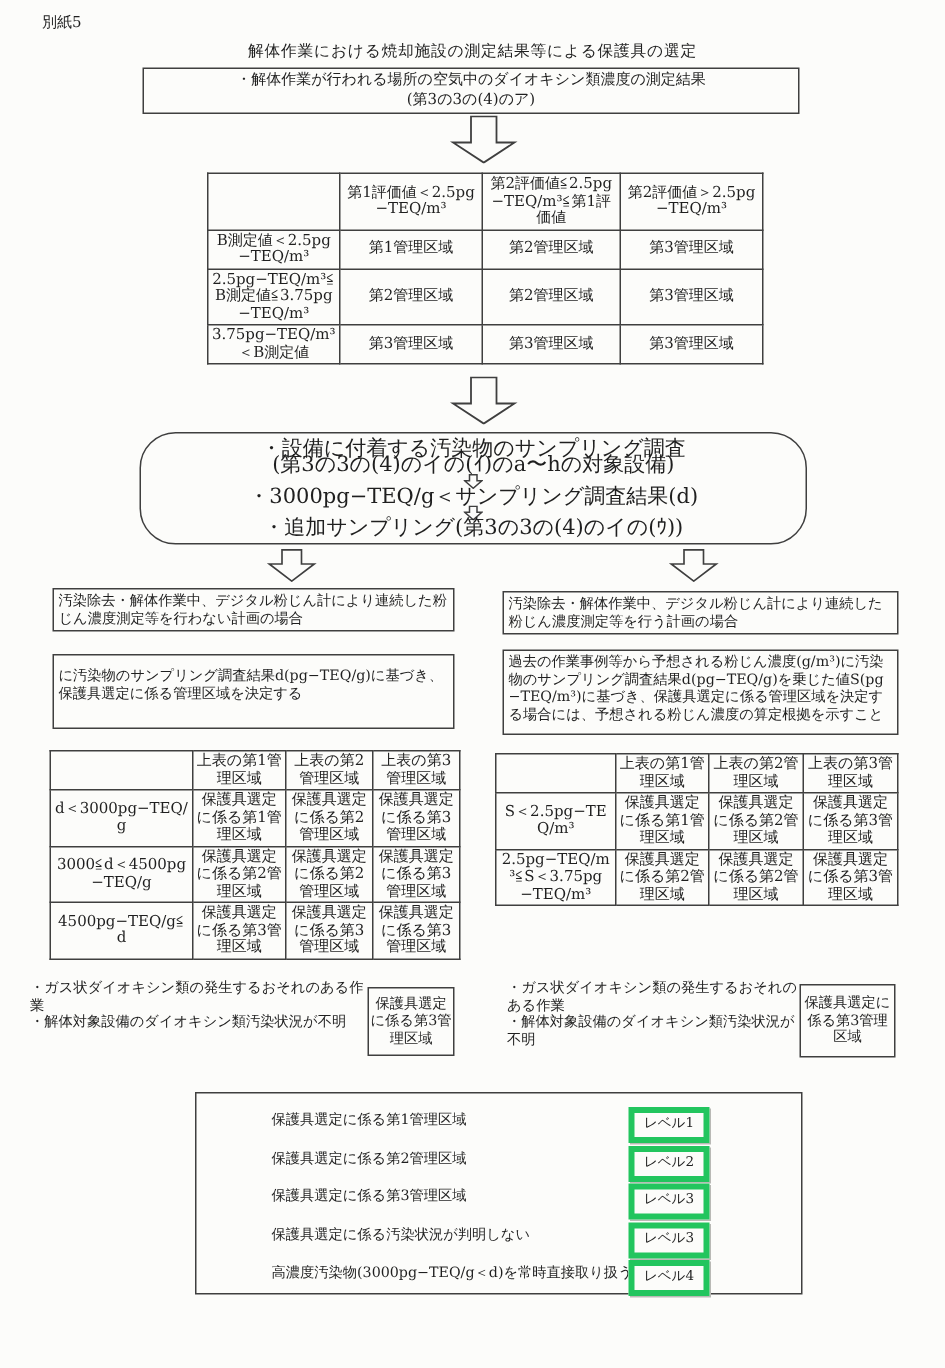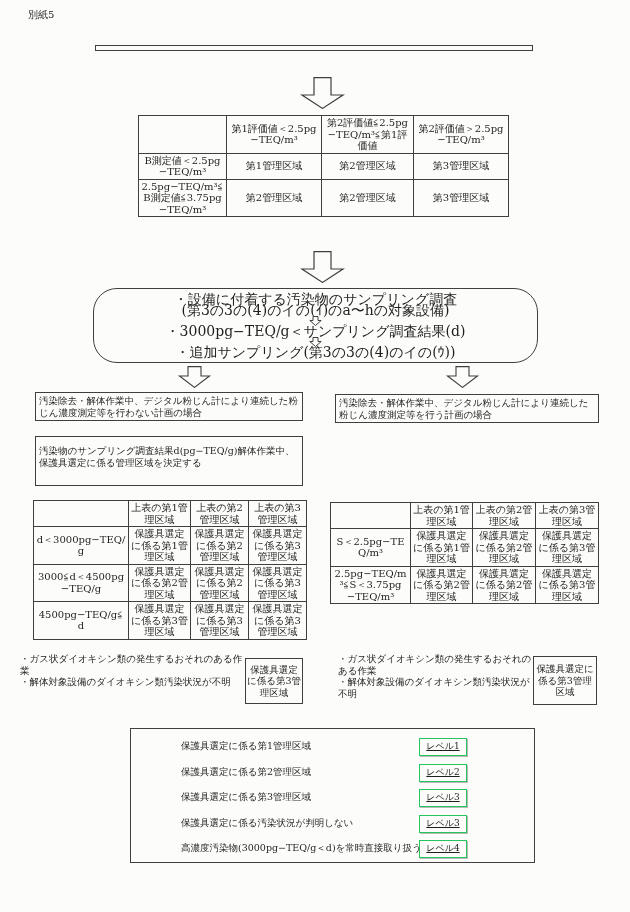--- a/index.html
+++ b/index.html
@@ -20,32 +20,35 @@
   .midbox { display:flex; flex-direction:column; align-items:center; justify-content:center;
             font-size:14px; line-height:11px;border-radius:24px; }
   .midbox .ln { white-space:nowrap; }
   .txtbox { font-size:9.5px; line-height:11.5px; padding:2px 3px; word-break:break-all; }
   .note   { font-size:9.5px; line-height:11.5px; word-break:break-all; }
   .resbox { display:flex; align-items:center; justify-content:center; text-align:center;
             font-size:9.5px; line-height:11.5px; padding:1px; word-break:break-all; }
   .legend-row { position:absolute; left:0; width:100%; height:18px; }
   .legend-label { position:absolute; left:50px; top:2px; font-size:9.5px; white-space:nowrap; }
   .level-box { position:absolute; left:288px; top:0; width:46px; height:16px;
-               border:1px solid #22c55e; box-shadow:1px 1px 0 #b9b9b5;
-               text-align:center; font-size:9px; line-height:15px; background:#fcfcfa;text-decoration:underline; }
+               border:4px solid #22c55e; box-shadow:1px 1px 0 #b9b9b5;
+               text-align:center; font-size:9px; line-height:15px; background:#fcfcfa; }
   svg.arrow { display:block; }
 </style>
 </head>
 <body>
 
 <div class="page">
 
   <div class="abs attach" style="left:28px;top:8px">別紙5</div>
+  <div class="abs title" style="left:0;top:27px">解体作業における焼却施設の測定結果等による保護具の選定</div>
 
   <div class="abs bx topbox" style="left:95px;top:45px;width:438px">
+    <div>・解体作業が行われる場所の空気中のダイオキシン類濃度の測定結果</div>
+    <div>(第3の3の(4)のア)</div>
   </div>
 
   <div class="abs" style="left:298px;top:77px">
     <svg class="arrow" width="49" height="32" viewBox="0 0 49 32">
         <path d="M16 .6 H33 V18 H45 L24.5 31.4 L4 18 H16 Z" fill="#fcfcfa" stroke="#3f3f3f" stroke-width="1.2"></path>
       </svg>
   </div>
 
   <table class="tbl" style="left:138px;top:115px;width:370px">
     <colgroup>
@@ -66,20 +69,26 @@
         <td>第1管理区域</td>
         <td>第2管理区域</td>
         <td>第3管理区域</td>
       </tr>
       <tr>
         <td>2.5pg−TEQ/m³≦B測定値≦3.75pg−TEQ/m³</td>
         <td>第2管理区域</td>
         <td>第2管理区域</td>
         <td>第3管理区域</td>
       </tr>
+      <tr>
+        <td>3.75pg−TEQ/m³＜B測定値</td>
+        <td>第3管理区域</td>
+        <td>第3管理区域</td>
+        <td>第3管理区域</td>
+      </tr>
     </tbody>
   </table>
 
   <div class="abs" style="left:298px;top:251px">
     <svg class="arrow" width="49" height="32" viewBox="0 0 49 32">
         <path d="M16 .6 H33 V18 H45 L24.5 31.4 L4 18 H16 Z" fill="#fcfcfa" stroke="#3f3f3f" stroke-width="1.2"></path>
       </svg>
   </div>
 
   <div class="abs bx midbox" style="left:93px;top:288px;width:445px;height:75px">
@@ -104,21 +113,21 @@
         <path d="M11 .6 H24 V10 H32.5 L17.5 21.4 L2.5 10 H11 Z" fill="#fcfcfa" stroke="#3f3f3f" stroke-width="1.1"></path>
       </svg>
   </div>
   <div class="abs" style="left:445px;top:366px">
     <svg class="arrow" width="35" height="22" viewBox="0 0 35 22">
         <path d="M11 .6 H24 V10 H32.5 L17.5 21.4 L2.5 10 H11 Z" fill="#fcfcfa" stroke="#3f3f3f" stroke-width="1.1"></path>
       </svg>
   </div>
 
   <div class="abs bx txtbox" style="left:35px;top:392px;width:268px">汚染除去・解体作業中、デジタル粉じん計により連続した粉じん濃度測定等を行わない計画の場合</div>
-  <div class="abs bx txtbox" style="left:35px;top:436px;width:268px;height:50px;padding-top:8px">汚染物のサンプリング調査結果d(pg−TEQ/g)解体作業中、保護具選定に係る管理区域を決定する</div>
+  <div class="abs bx txtbox" style="left:35px;top:436px;width:268px;height:50px;padding-top:8px">に汚染物のサンプリング調査結果d(pg−TEQ/g)に基づき、保護具選定に係る管理区域を決定する</div>
 
   <table class="tbl" style="left:33px;top:500px;width:273px">
     <colgroup>
         <col style="width:95px">
         <col style="width:62px">
         <col style="width:58px">
         <col style="width:58px">
       </colgroup>
     <tbody>
       <tr>
@@ -142,20 +151,21 @@
       <tr>
         <td>4500pg−TEQ/g≦d</td>
         <td>保護具選定に係る第3管理区域</td>
         <td>保護具選定に係る第3管理区域</td>
         <td>保護具選定に係る第3管理区域</td>
       </tr>
     </tbody>
   </table>
 
   <div class="abs bx txtbox" style="left:335px;top:394px;width:264px">汚染除去・解体作業中、デジタル粉じん計により連続した粉じん濃度測定等を行う計画の場合</div>
+  <div class="abs bx txtbox" style="left:335px;top:433px;width:264px;height:57px">過去の作業事例等から予想される粉じん濃度(g/m³)に汚染物のサンプリング調査結果d(pg−TEQ/g)を乗じた値S(pg−TEQ/m³)に基づき、保護具選定に係る管理区域を決定する場合には、予想される粉じん濃度の算定根拠を示すこと</div>
 
   <table class="tbl" style="left:330px;top:502px;width:268px">
     <colgroup>
         <col style="width:80px">
         <col style="width:62px">
         <col style="width:63px">
         <col style="width:63px">
       </colgroup>
     <tbody>
       <tr>

